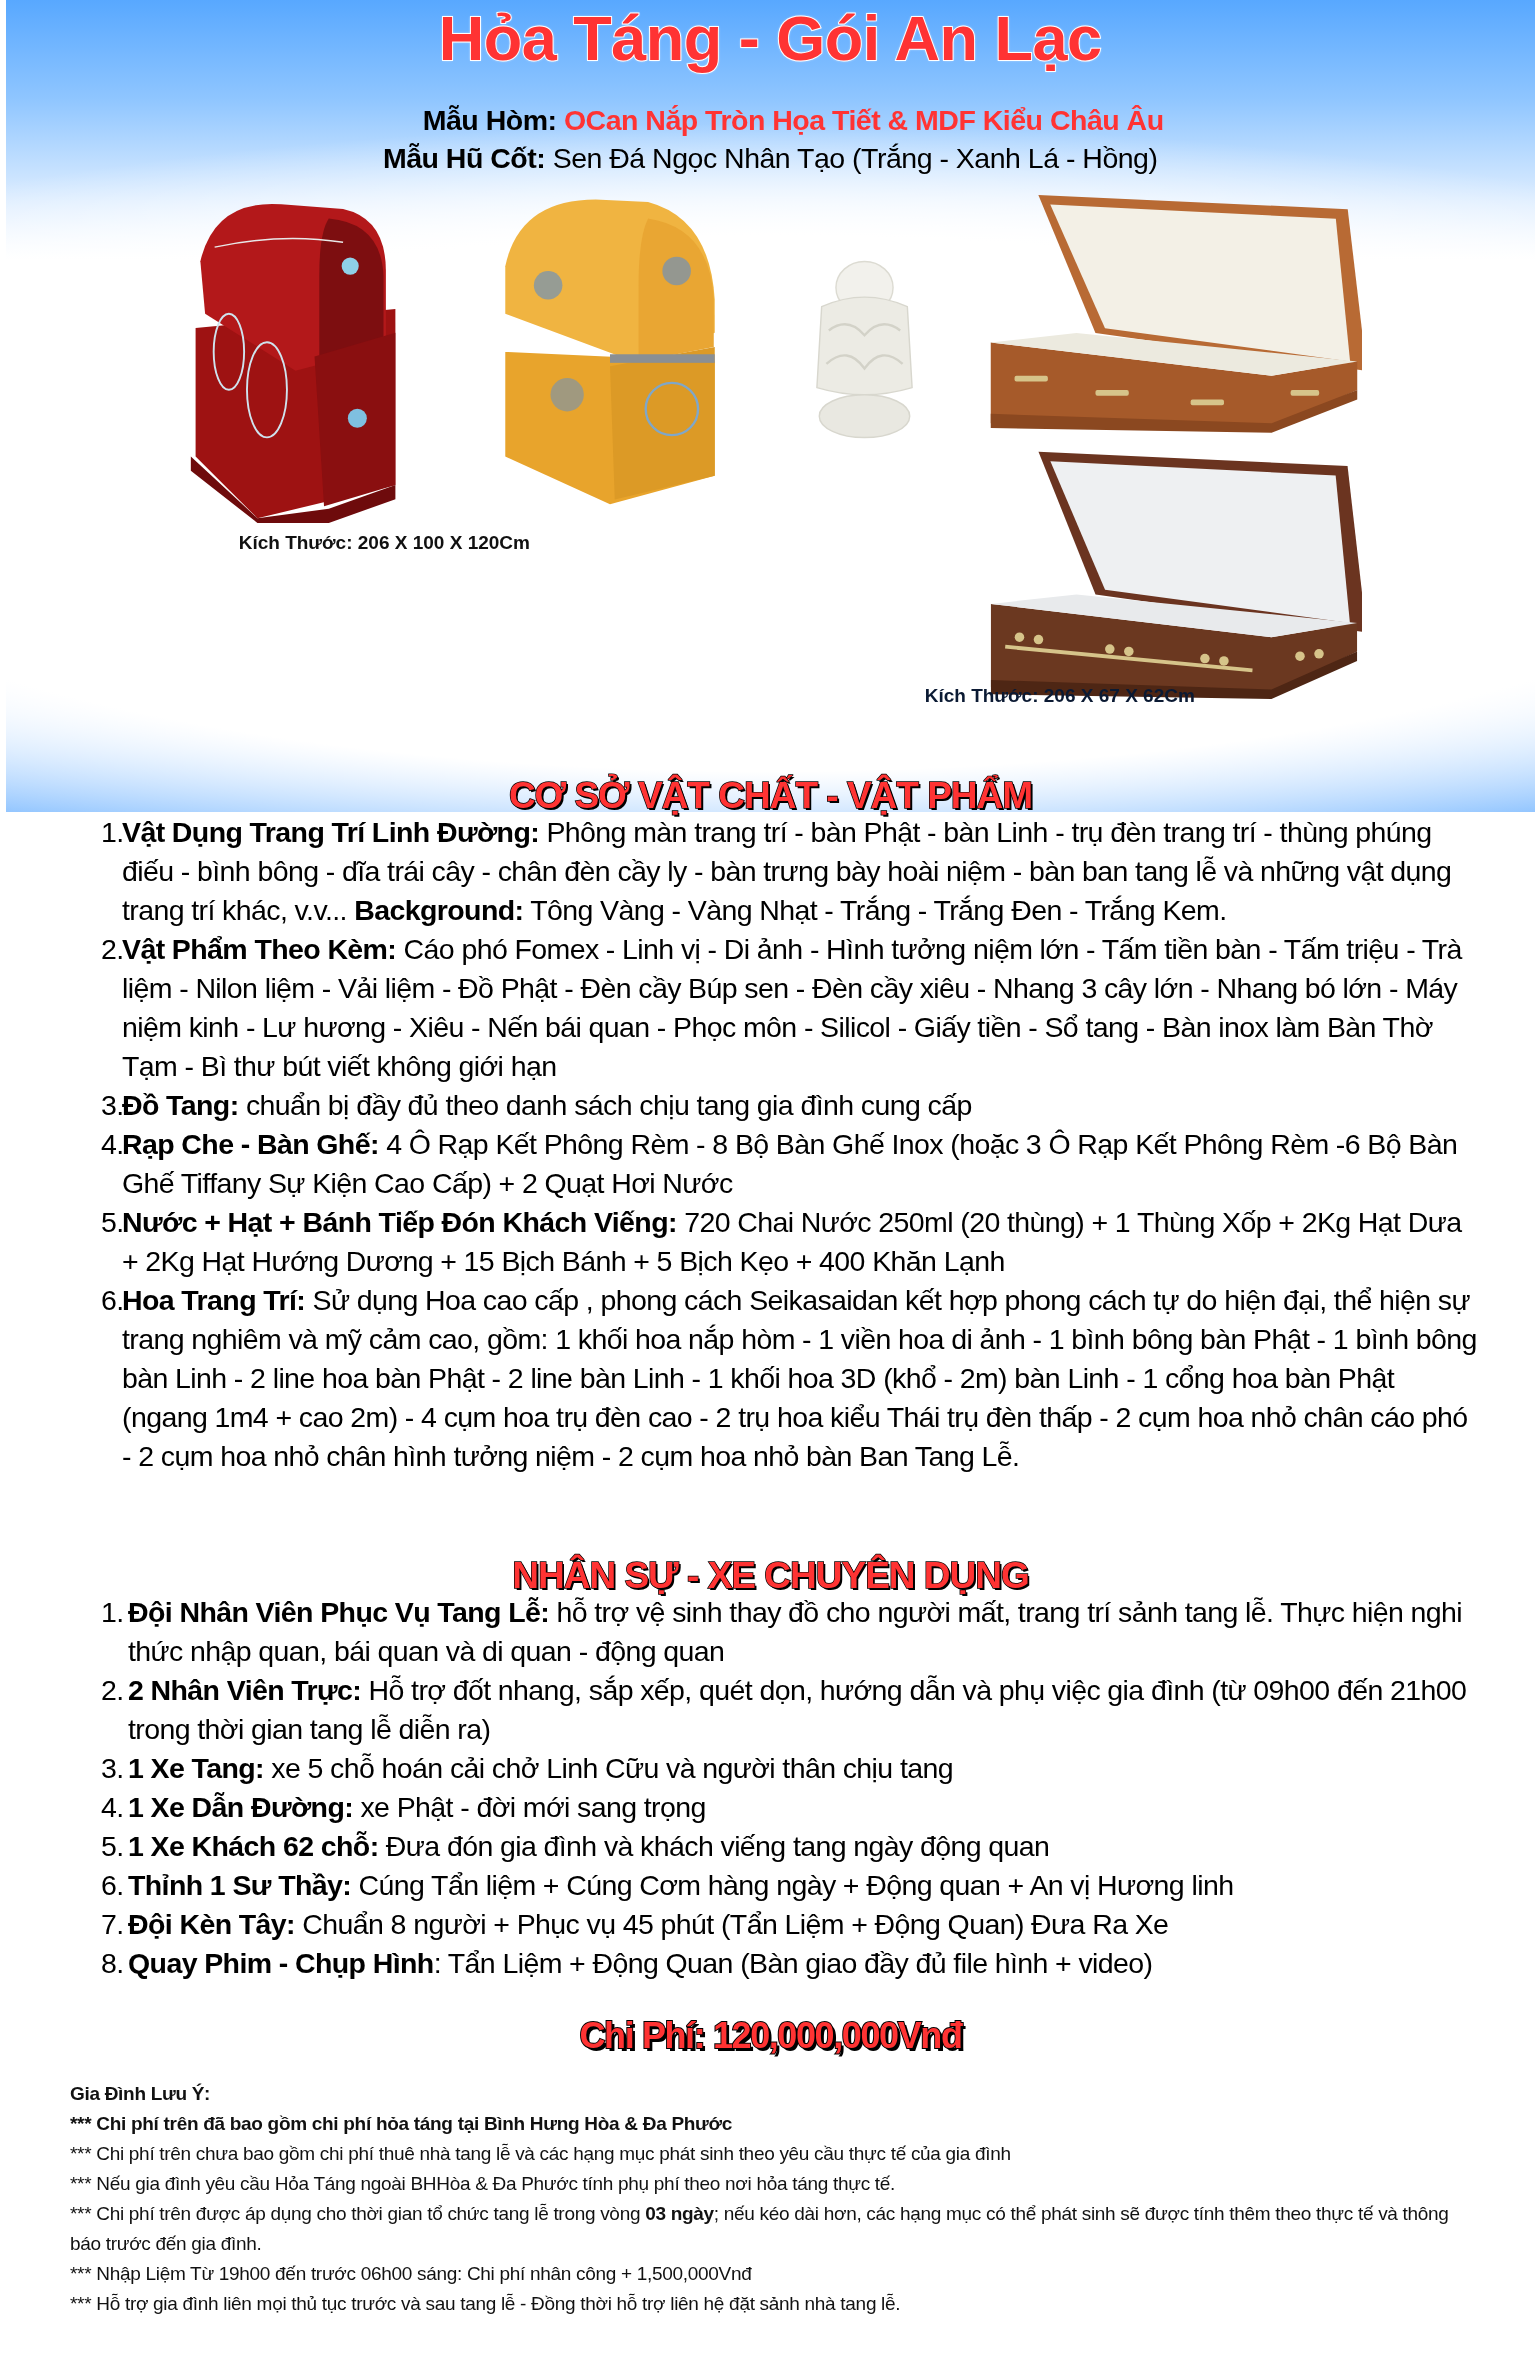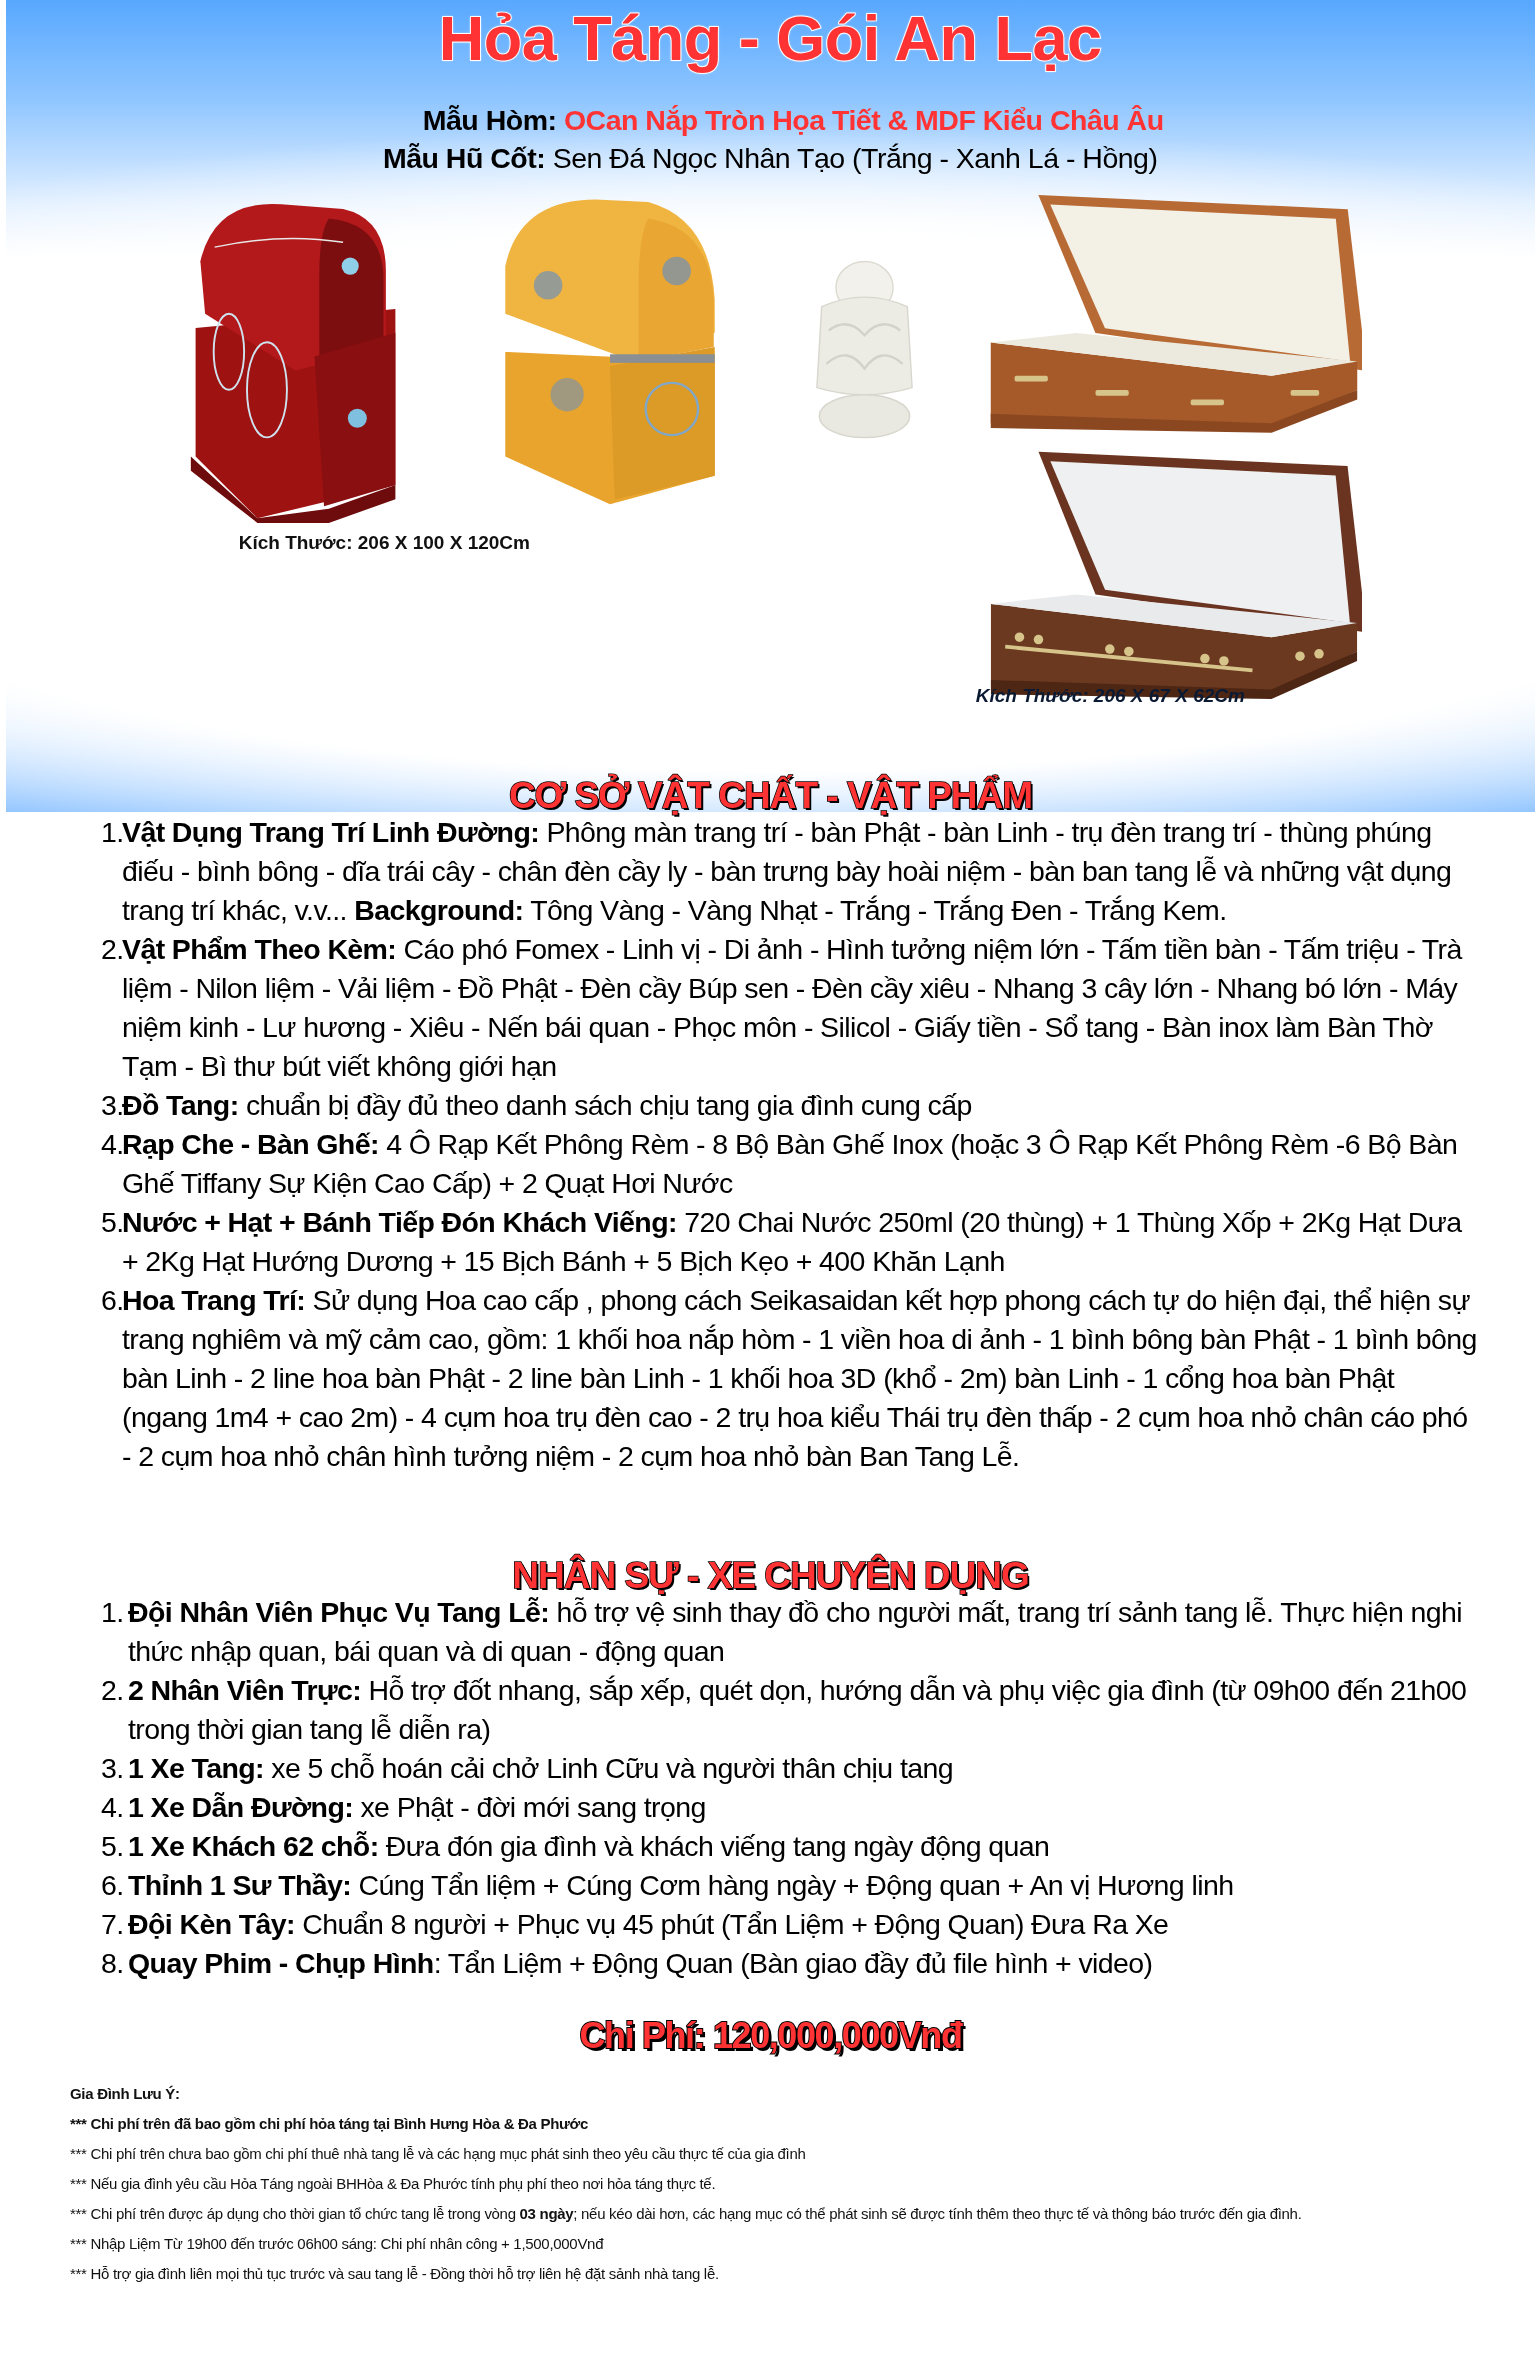--- a/index.html
+++ b/index.html
@@ -24,21 +24,21 @@
 
   
   .prod { position: absolute; }
   .casket-red { left: 180px; top: 190px; width: 219px; height: 333px; }
   .casket-yel { left: 485px; top: 190px; width: 238px; height: 319px; }
   .urn { left: 799px; top: 259px; width: 119px; height: 181px; }
   .coffin1 { left: 980px; top: 190px; width: 376px; height: 243px; }
   .coffin2 { left: 980px; top: 447px; width: 376px; height: 252px; }
   .dim-label { position: absolute; font-size: 19px; font-weight: 700; color: #111; white-space: nowrap; }
   .dim1 { left: 233px; top: 532px; }
-  .dim2 { left: 970px; top: 685px; color: #0b1a33; font-style: italic; }
+  .dim2 { left: 919px; top: 685px; color: #0b1a33; }
 
   
   .sec-title { position: absolute; left: 0; right: 0; text-align: center; font-size: 37px;
                font-weight: 700; color: #ff3333; letter-spacing: -1px;
                -webkit-text-stroke: 1.4px #000; paint-order: stroke fill;
                text-shadow: 1.9px 1.9px 0 #000; line-height: 43px; }
   .st1 { top: 774px; }
   .st2 { top: 1554px; }
 
   .list { position: absolute; left: 101px; width: 1379px; margin: 0; padding: 0; list-style: none; }
@@ -47,21 +47,21 @@
   .list li .num { position: absolute; left: 0; top: 0; }
   .list1 { top: 813px; }
   .list2 { top: 1593px; }
   .list2 li { padding-left: 27px; }
 
   .price { position: absolute; left: 0; right: 0; top: 2005px; text-align: center;
            font-size: 36px; font-weight: 700; color: #ff3333; letter-spacing: -1.4px;
            -webkit-text-stroke: 1.9px #000; paint-order: stroke fill; text-shadow: 2.9px 2.9px 0 #000;
            line-height: 62px; }
 
-  .notes { position: absolute; left: 70px; top: 2079px; width: 1407px; font-size: 15px;
+  .notes { position: absolute; left: 70px; top: 2079px; width: 1407px; font-size: 19px;
            line-height: 30px; letter-spacing: -0.3px; color: #111; }
   .notes .nh { font-weight: 700; }
   .notes p { margin: 0; }
 </style>
 </head>
 <body>
 
 <div class="hero">
   <div class="hero-title">Hỏa Táng - Gói An Lạc</div>
 

